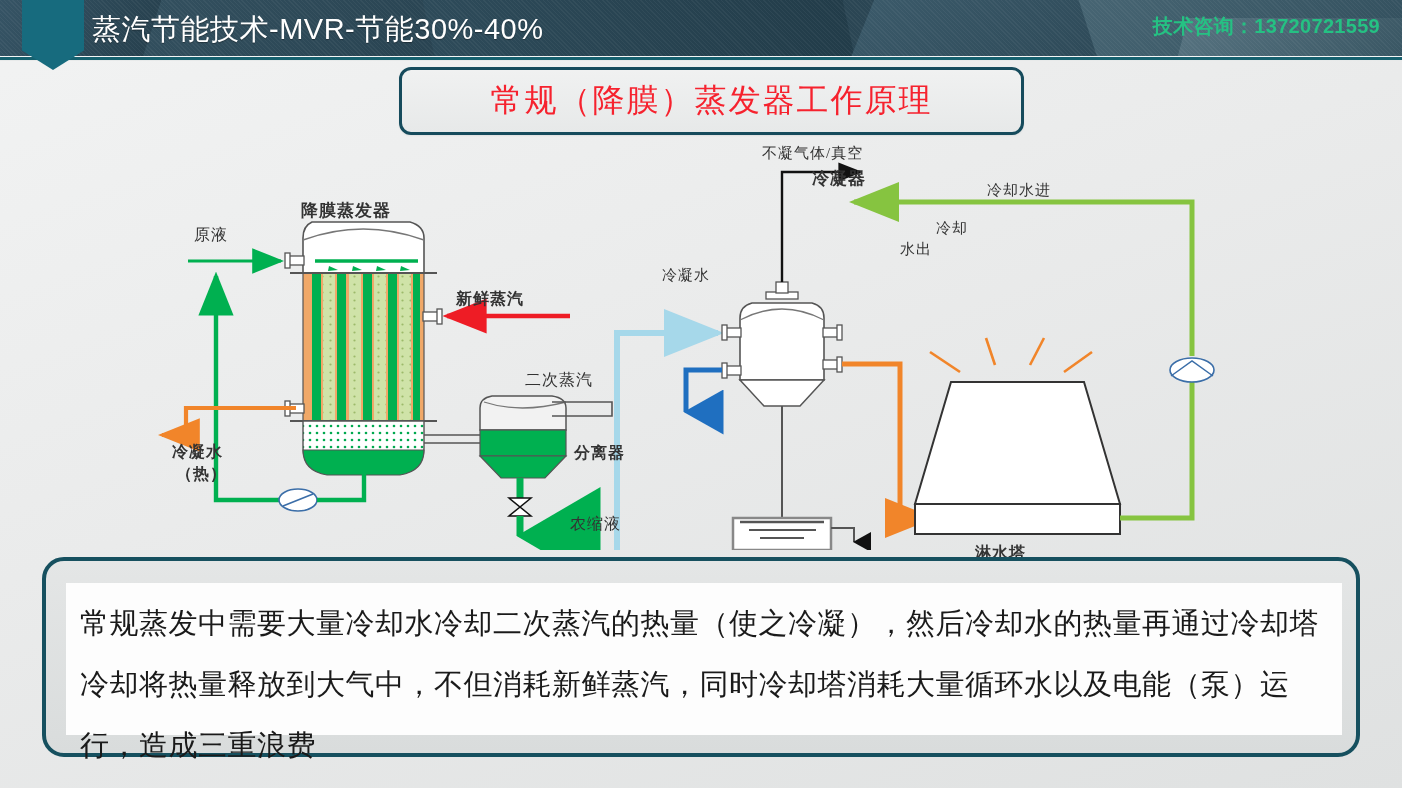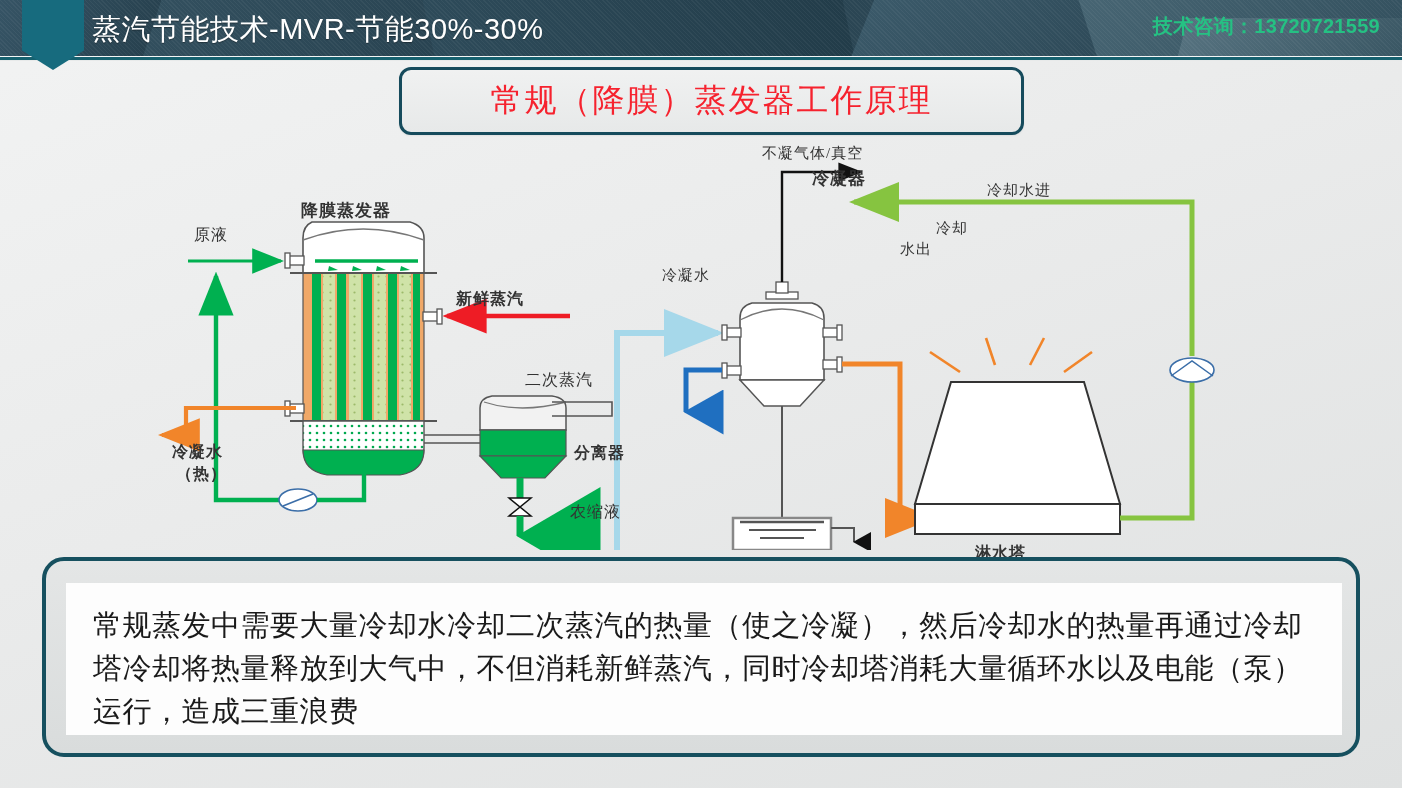--- a/index.html
+++ b/index.html
@@ -89,22 +89,22 @@
     border:4px solid #16505f; border-radius:22px;
     background:linear-gradient(#e4e6e6,#d9dcdc);
     box-sizing:border-box;
   }
   .note-inner {
     position:absolute; left:20px; top:22px; width:1276px; height:152px;
     background:#fdfdfd;
     padding:6px 10px 0 10px; box-sizing:border-box;
   }
   .note-inner p {
-    margin:17px; font-family:Liberation Mono, monospace;
-    font-size:29px; line-height:43px; color:#1a1a1a; letter-spacing:.5px;
+    margin:4px; font-family:Liberation Serif, serif;
+    font-size:29px; line-height:61px; color:#1a1a1a; letter-spacing:.5px;
   }
   .company {
     position:absolute; right:38px; top:748px;
     font-size:27px; color:#1aa356; white-space:nowrap; letter-spacing:1px;
   }
 </style>
 </head>
 <body>
 
 <div id="slide">
@@ -113,21 +113,21 @@
     <div class="facet f1"></div>
     <div class="facet f2"></div>
     <div class="facet f3"></div>
     <div class="facet f4"></div>
     <div class="facet f5"></div>
     <div class="facet f6"></div>
     <div class="stripes"></div>
   </div>
   <div class="hdr-rule"></div>
   <div class="tag"></div>
-  <div class="hdr-title">蒸汽节能技术-MVR-节能30%-30%</div>
+  <div class="hdr-title">蒸汽节能技术-MVR-节能30%-40%</div>
   <div class="hdr-phone">技术咨询：13720721559</div>
 
   <div class="pill">
     <span>常规（降膜）蒸发器工作原理</span>
   </div>
 
   <div id="diagram">
 
     <svg width="1402" height="420" viewBox="0 0 1402 420">
       <defs>
@@ -290,21 +290,21 @@
     </svg>
 
     
     <div class="lbl lbl-b" style="left:301px; top:69px; font-size:17px;">降膜蒸发器</div>
     <div class="lbl" style="left:194px; top:95px; font-size:16px;">原液</div>
     <div class="lbl lbl-b" style="left:456px; top:159px; font-size:16px;">新鲜蒸汽</div>
     <div class="lbl lbl-b" style="left:172px; top:312px; font-size:16px;">冷凝水</div>
     <div class="lbl lbl-b" style="left:176px; top:334px; font-size:16px;">（热）</div>
     <div class="lbl" style="left:525px; top:240px; font-size:16px;">二次蒸汽</div>
     <div class="lbl lbl-b" style="left:574px; top:313px; font-size:16px;">分离器</div>
-    <div class="lbl" style="left:570px; top:372px; font-size:16px;">农缩液</div>
+    <div class="lbl" style="left:570px; top:384px; font-size:16px;">农缩液</div>
     <div class="lbl" style="left:762px; top:14px; font-size:15px;">不凝气体/真空</div>
     <div class="lbl lbl-b" style="left:782px; top:37px; font-size:17px;margin-left:30px;">冷凝器</div>
     <div class="lbl" style="left:662px; top:136px; font-size:15px;">冷凝水</div>
     <div class="lbl" style="left:900px; top:89px; font-size:15px;margin-left:36px;">冷却</div>
     <div class="lbl" style="left:900px; top:110px; font-size:15px;">水出</div>
     <div class="lbl" style="left:987px; top:51px; font-size:15px;">冷却水进</div>
     <div class="lbl lbl-b" style="left:975px; top:413px; font-size:16px;">淋水塔</div>
   </div>
 
   <div class="note">

